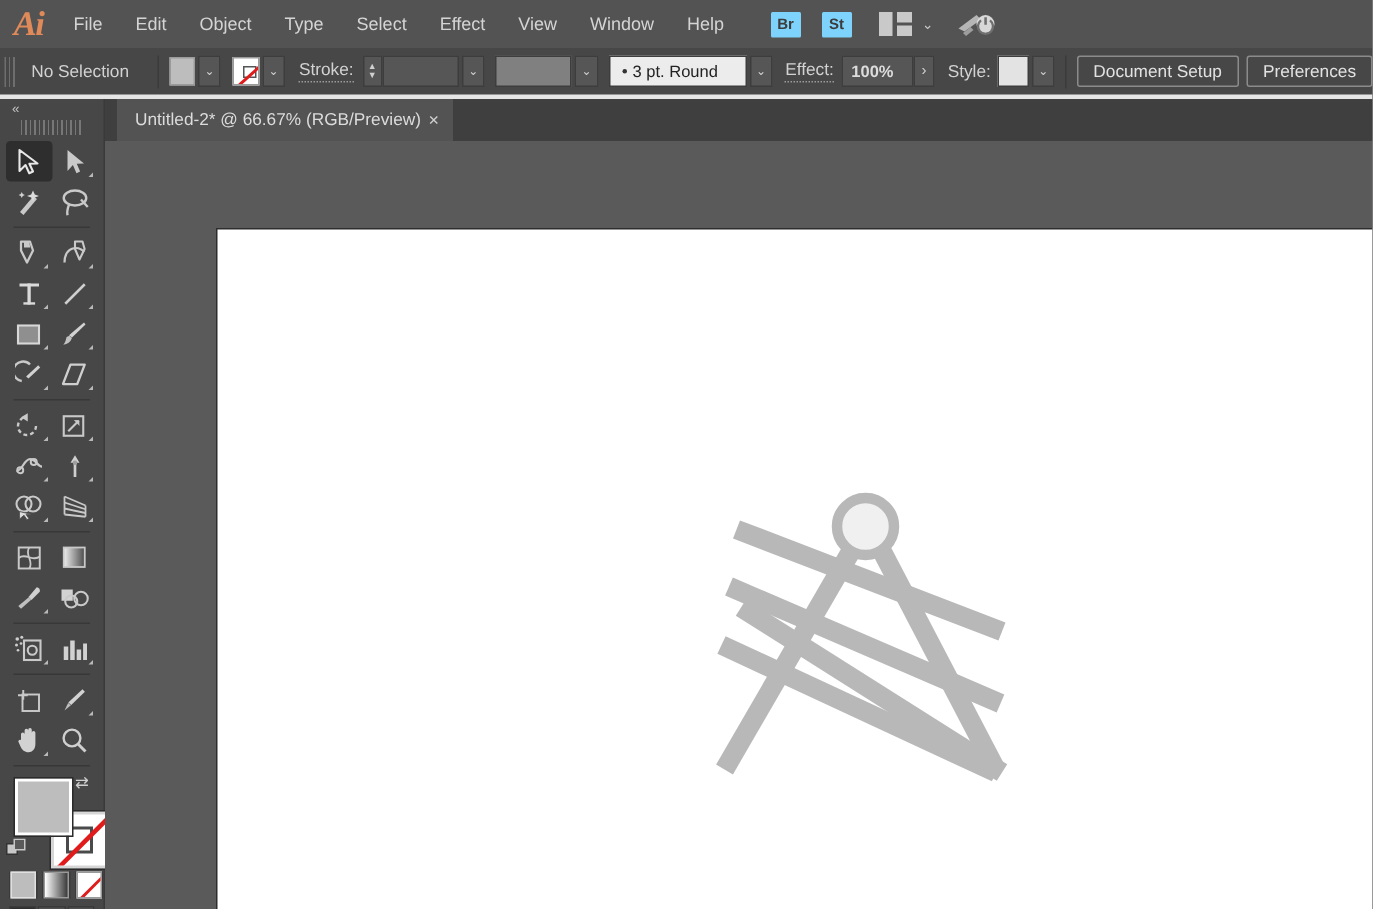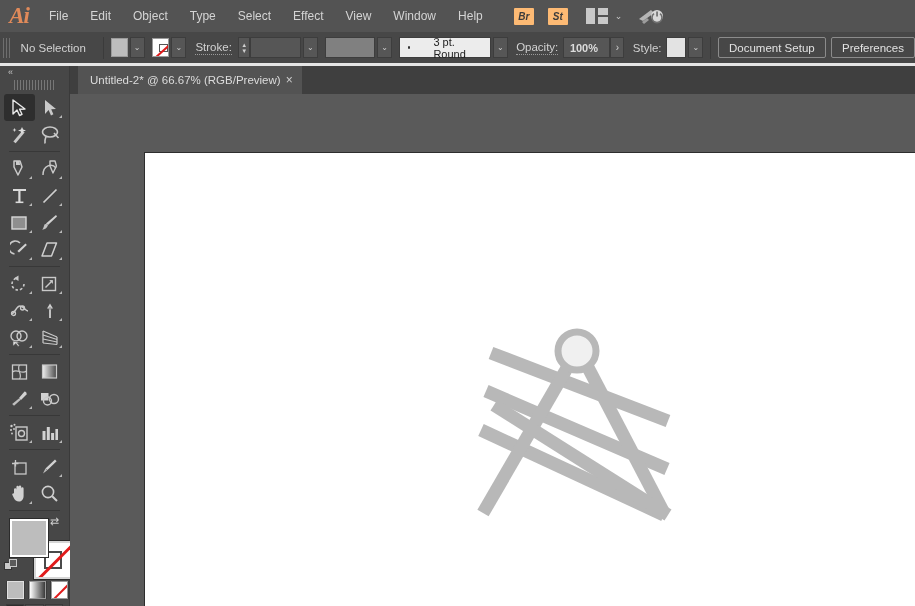--- a/index.html
+++ b/index.html
@@ -22,23 +22,23 @@
     width:38px; height:32px; display:flex; align-items:center; justify-content:center;
     color:#e08a5a; font-size:23px; font-weight:bold; font-style:italic;
     font-family:"Liberation Serif", serif; letter-spacing:-1px;
   }
   .menu-item {
     padding:0 11px; height:32px; line-height:32px;
     color:#d4d4d4; font-size:12px; white-space:nowrap; cursor:default;
   }
   .menubar-right { display:flex; align-items:center; margin-left:14px; gap:2px; }
   .sq-btn {
-    width:20px; height:17px; background:#fdba74; color:#3c3c3c;
+    width:20px; height:17px; background:#7dd3fc; color:#3c3c3c;
     font-size:10px; font-weight:bold; display:flex; align-items:center; justify-content:center;
-    margin:0 6px; border-radius:1px;font-style:italic;
+    margin:0 6px; border-radius:1px;
   }
   .arrange-icon { width:22px; height:16px; position:relative; margin-left:10px; }
   .arrange-icon i { position:absolute; background:#c9c9c9; display:block; }
   .chev {
     color:#c9c9c9; font-size:9px; margin-left:5px; margin-right:6px;
   }
   .rocket { margin-left:8px; width:26px; height:18px; position:relative; }
 
   
   .ctrlbar {
@@ -78,21 +78,21 @@
     display:flex; flex-direction:column; align-items:center; justify-content:center;
     color:#d0d0d0; font-size:6px; line-height:6px; margin-left:6px;
   }
   .field-dark {
     height:21px; background:#565656; border:1px solid #3d3d3d;
     color:#dcdcdc; font-size:11px; display:flex; align-items:center; padding:0 6px;
   }
   .field-wp { width:62px; background:#808080; }
   .field-brush {
     height:21px; background:#ececec; border:1px solid #3d3d3d; color:#222; font-size:11px;
-    display:flex; align-items:center; padding:0 8px; gap:23px; min-width:92px;
+    display:flex; align-items:center; padding:0 8px; gap:4px; min-width:92px;
   }
   .dot { width:3px; height:3px; border-radius:50%; background:#333; }
   .field-op { width:58px;font-weight:bold; }
   .arrow-btn {
     width:18px; height:21px; background:#565656; border:1px solid #3d3d3d;
     display:flex; align-items:center; justify-content:center; color:#d0d0d0; font-size:10px;
   }
   .style-sw { width:26px; height:21px; background:#e3e3e3; border:1px solid #3d3d3d; }
   .btn-outline {
     height:21px; border:1px solid #8b8b8b; color:#e2e2e2; background:transparent;
@@ -251,21 +251,21 @@
     <div style="width:9px"></div>
 
     <div class="field-brush">
       <span class="dot"></span>
       <span>3 pt. Round</span>
     </div>
     <div class="dd-btn">⌄</div>
 
     <div style="width:11px"></div>
 
-    <div class="lbl dotted">Opacity:</div>
+    <div class="lbl dotted">Effect:</div>
     <div style="width:6px"></div>
     <div class="field-dark field-op">100%</div>
     <div class="arrow-btn">›</div>
 
     <div style="width:11px"></div>
 
     <div class="lbl">Style:</div>
     <div style="width:6px"></div>
     <div class="style-sw"></div>
     <div class="dd-btn">⌄</div>

